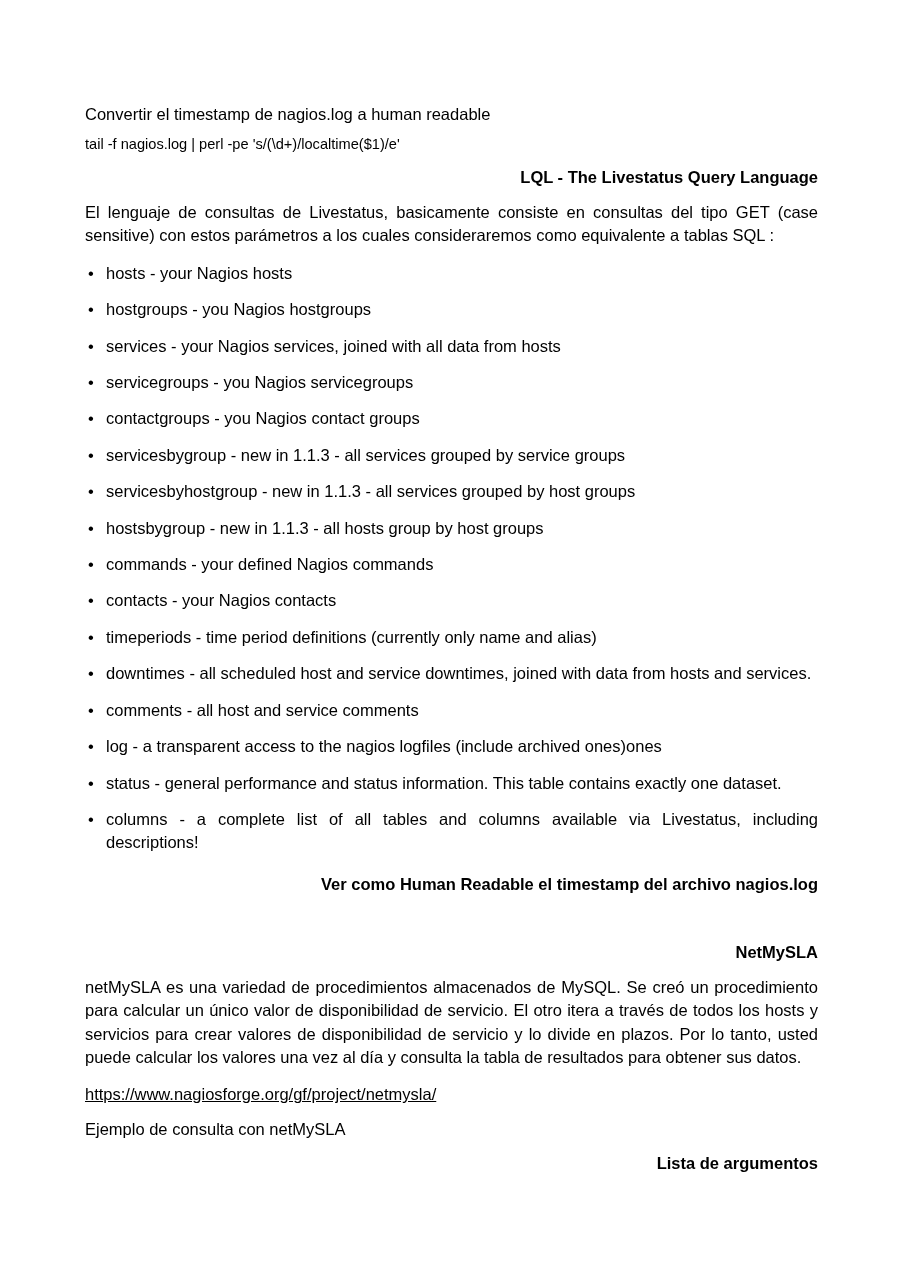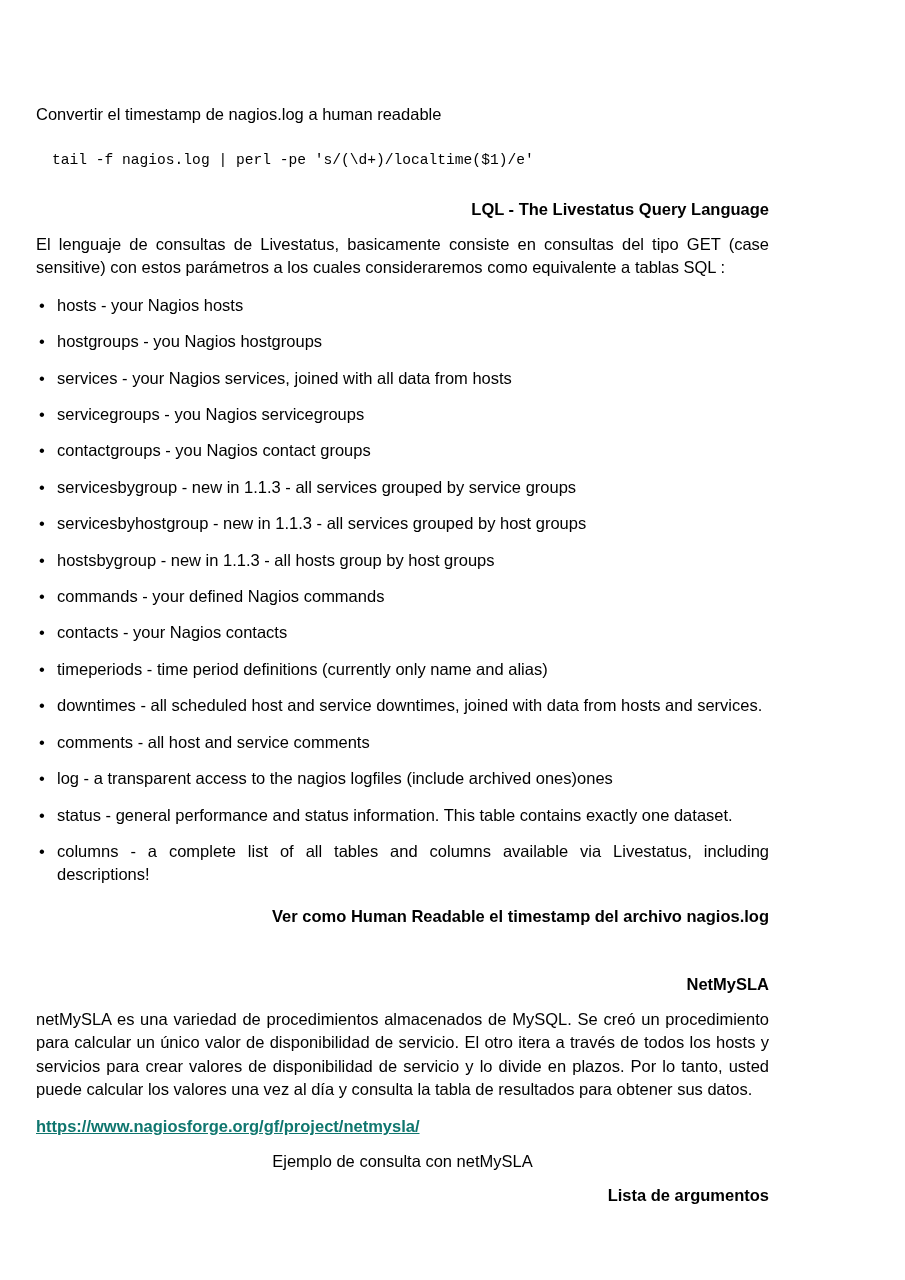--- a/index.html
+++ b/index.html
@@ -13,48 +13,48 @@
     font-family: "Liberation Sans", sans-serif;
     color: #000000;
     overflow: hidden;
   }
   .page {
     position: relative;
     width: 905px;
     height: 1280px;
     background: #ffffff;
     box-sizing: border-box;
-    padding: 103px 86px 0 36px;
+    padding: 103px 86px 0 85px;
   }
   .content {
     width: 733px;
   }
   p.body-text {
     margin: 0 0 0 0;
     font-size: 16.5px;
     line-height: 1.42;
     text-align: justify;
     font-weight: normal;
   }
   p.plain {
     margin: 0;
     font-size: 16.5px;
     line-height: 1.42;
-    text-align: center;
+    text-align: left;
   }
   h2.heading {
     margin: 0;
     font-size: 16.5px;
     line-height: 1.42;
     font-weight: bold;
     text-align: right;
   }
   pre.code-line {
-    margin: 16px;
-    font-family: Liberation Mono, monospace;
+    margin: 0;
+    font-family: Liberation Sans, sans-serif;
     font-size: 14.6px;
     line-height: 1.44;
     white-space: pre;
     font-weight: normal;
     letter-spacing: 0px;
   }
   .spacer-sm { height: 8px; }
   .spacer-md { height: 11px; }
   .spacer-lg { height: 14px; }
   .spacer-xl { height: 34px; }
@@ -74,25 +74,24 @@
   ul.table-list li::before {
     content: "\2022";
     position: absolute;
     left: 3px;
     top: 0;
     font-size: 16.5px;
     line-height: 1.42;
   }
   ul.table-list li.last { margin-bottom: 4px; }
   a.doc-link {
-    color: #0f766e;
+    color: #000000;
     text-decoration: underline;
     font-size: 16.5px;
     line-height: 1.42;
-    font-weight: bold;
   }
   p.link-para { margin: 0; font-size: 16.5px; line-height: 1.42; }
 </style>
 </head>
 <body>
 
 <div class="page">
   <div class="content">
 
     <p class="body-text">Convertir el timestamp de nagios.log a human readable</p>

